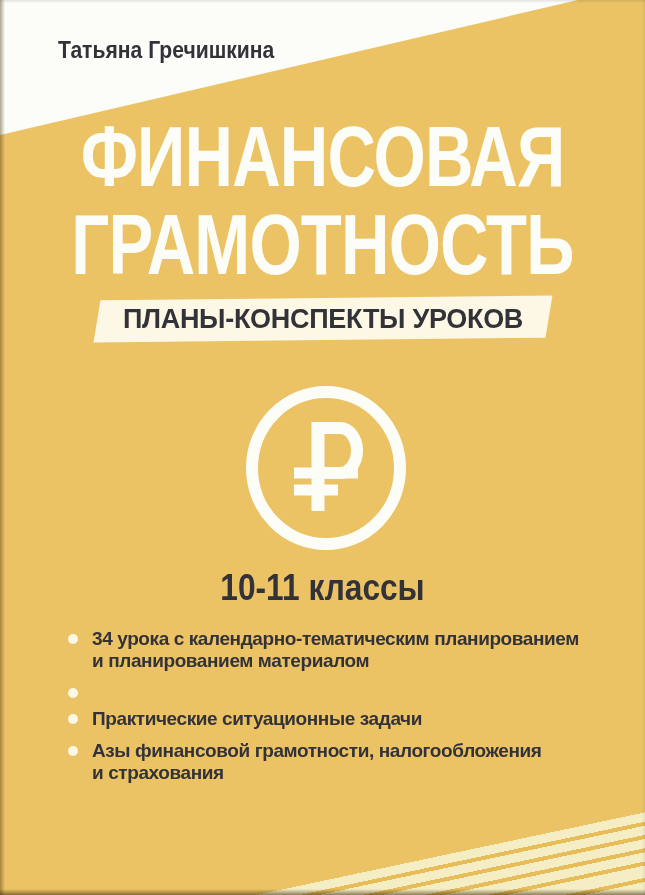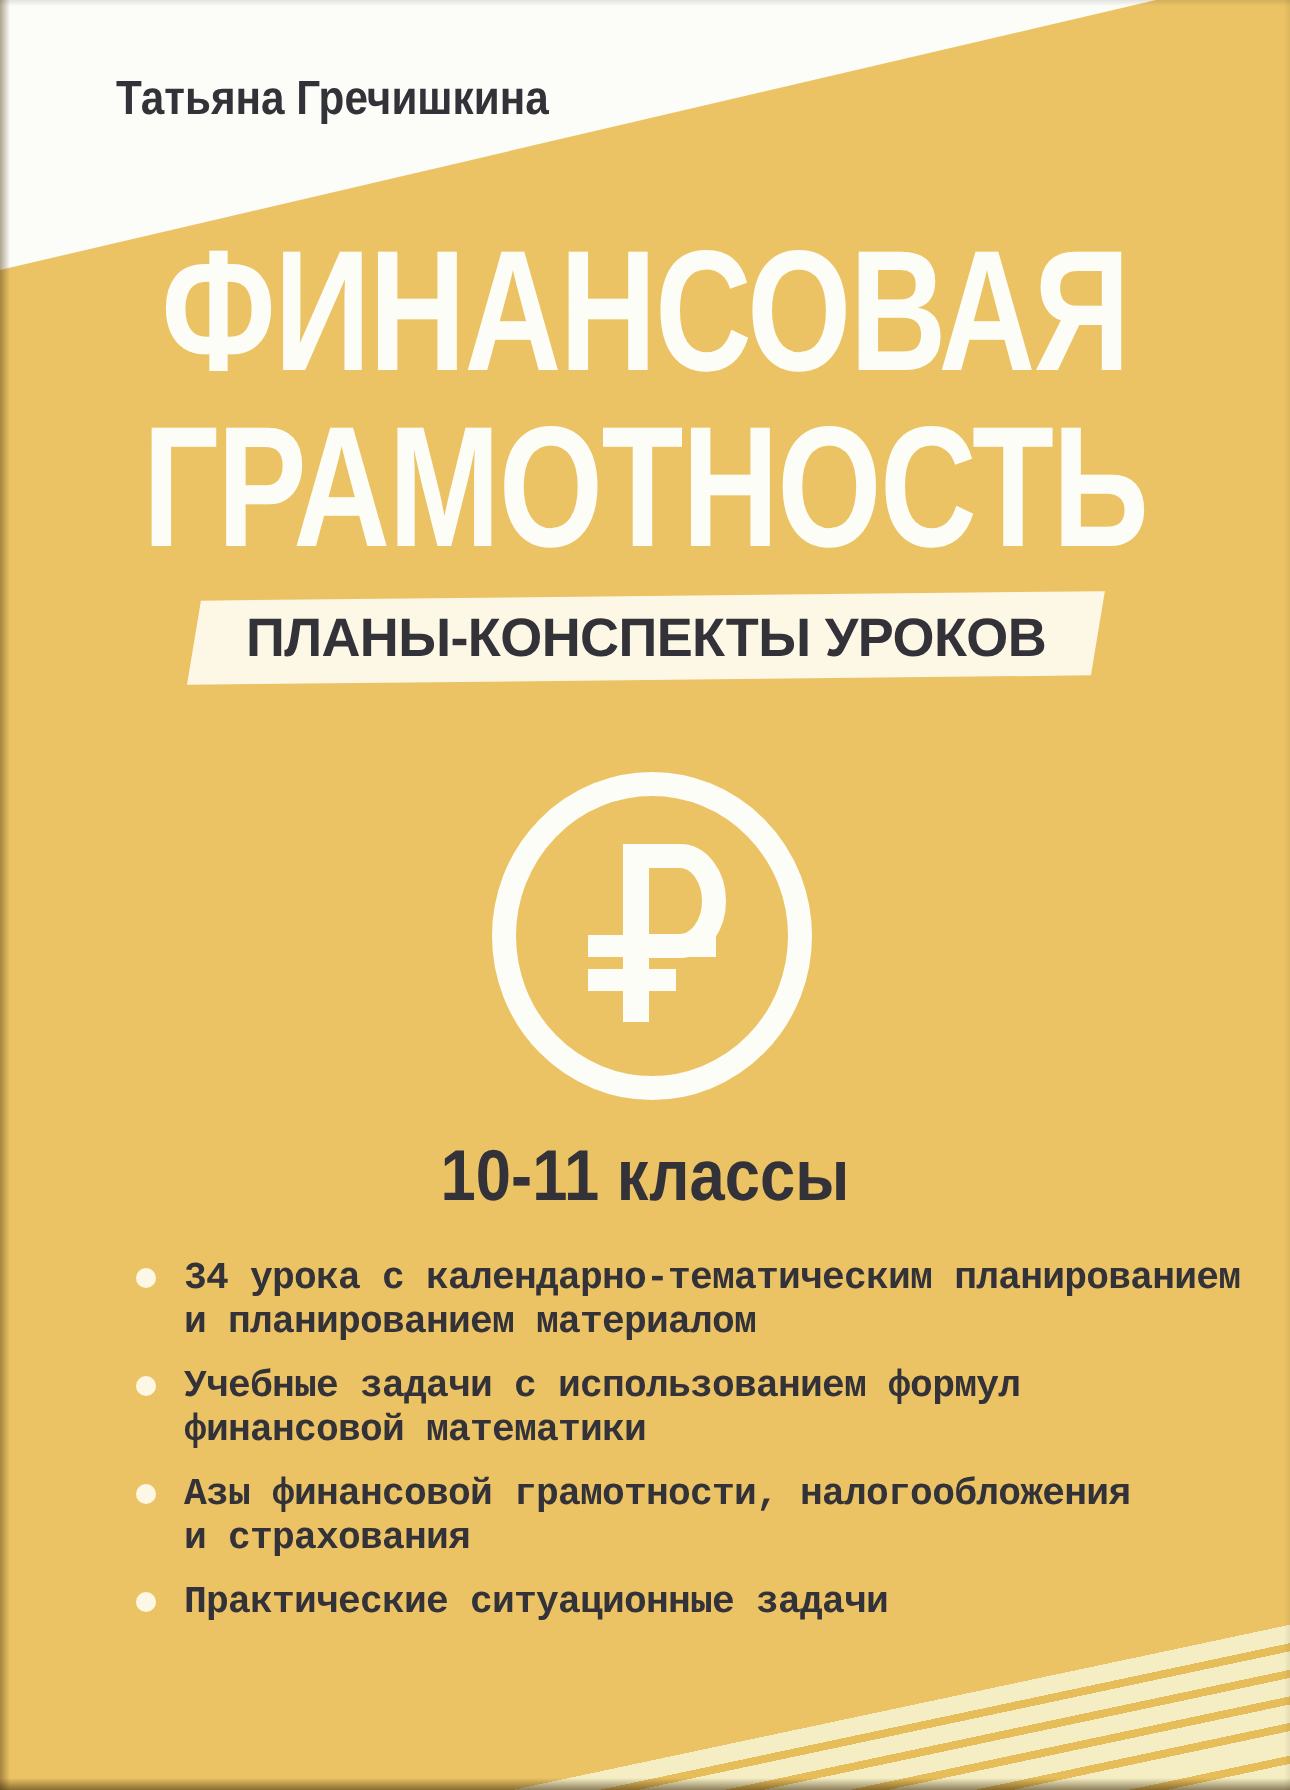--- a/index.html
+++ b/index.html
@@ -65,21 +65,20 @@
   .bullet-dot{
     flex:0 0 auto;
     width:10px;height:10px;border-radius:50%;
     background:var(--cream-badge,#faf4dc);
     margin:6px 14px 0 0;
   }
   .bullet-text{
     font-size:19px;line-height:22px;font-weight:bold;
     color:var(--dark-text,#3a3a42);
     letter-spacing:-0.4px;
-    font-family:Liberation Mono, monospace;
   }
   .bullet-line{white-space:nowrap;}
   
   .stripes{
     position:absolute;right:-60px;bottom:-140px;
     width:1000px;height:340px;
     transform:rotate(-12deg);
     background:linear-gradient(to bottom,
       rgba(0,0,0,0) 0px,   rgba(0,0,0,0) 210px,
       var(--pale-stripe,#f5edc3) 210px, var(--pale-stripe,#f5edc3) 219px,
@@ -150,38 +149,34 @@
   <div class="bullet-item">
     <span class="bullet-dot"></span>
     <div class="bullet-text">
           <div class="bullet-line">34 урока с календарно-тематическим планированием</div>
           <div class="bullet-line">и планированием материалом</div>
         </div>
   </div>
 
   <div class="bullet-item">
     <span class="bullet-dot"></span>
+  </div>
+
+  <div class="bullet-item">
+    <span class="bullet-dot"></span>
     <div class="bullet-text">
-          <div class="bullet-line">Учебные задачи с использованием формул</div>
-          <div class="bullet-line">финансовой математики</div>
+          <div class="bullet-line">Практические ситуационные задачи</div>
         </div>
   </div>
 
   <div class="bullet-item">
     <span class="bullet-dot"></span>
     <div class="bullet-text">
           <div class="bullet-line">Азы финансовой грамотности, налогообложения</div>
           <div class="bullet-line">и страхования</div>
-        </div>
-  </div>
-
-  <div class="bullet-item">
-    <span class="bullet-dot"></span>
-    <div class="bullet-text">
-          <div class="bullet-line">Практические ситуационные задачи</div>
         </div>
   </div>
 </div>
 
   <div class="edge-top"></div>
   <div class="edge-right"></div>
   <div class="edge-left"></div>
   <div class="edge-bottom"></div>
 </div>
 

